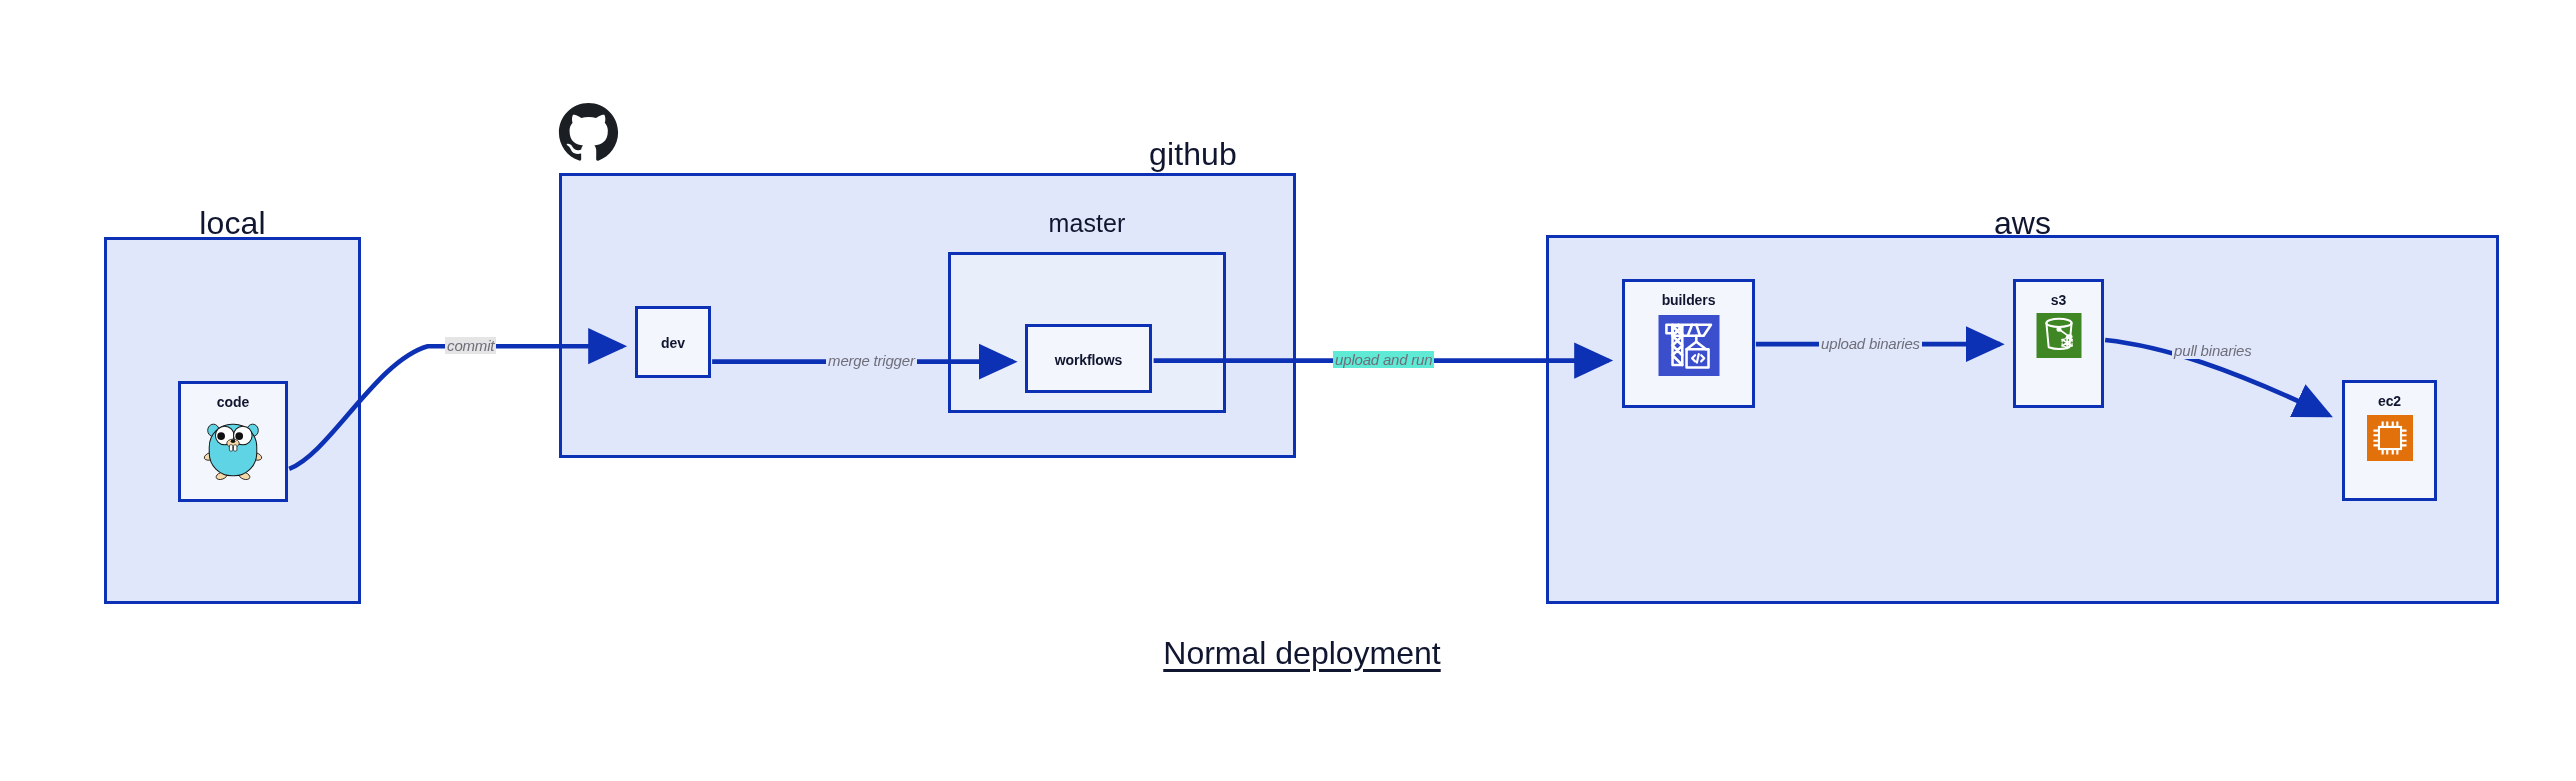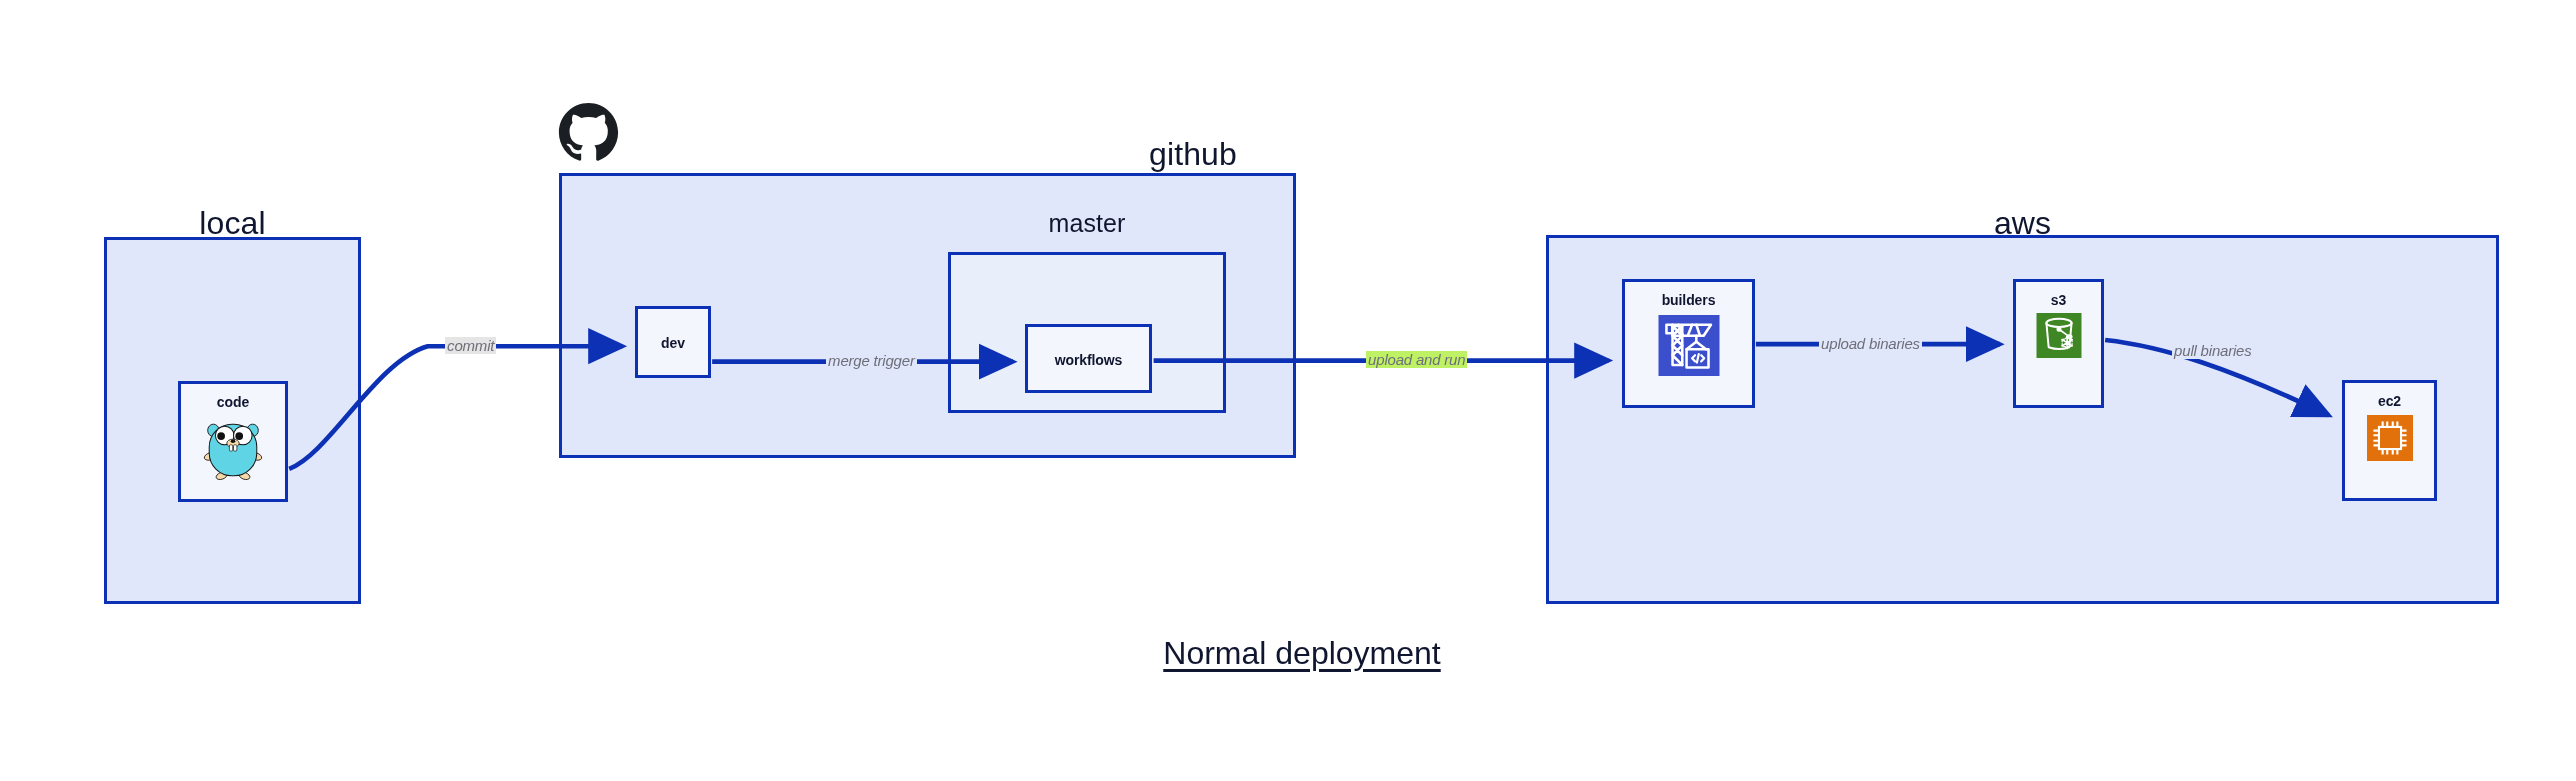--- a/index.html
+++ b/index.html
@@ -245,21 +245,21 @@
 
     <path d="M3408,668 L3882,668" fill="none" stroke="#0d31b5" stroke-width="9" marker-end="url(#ah)"></path>
 
     <path d="M4086,660 C4200,672 4330,716 4520,806" fill="none" stroke="#0d31b5" stroke-width="9" marker-end="url(#ah)"></path>
   </svg>
 
   <div class="edge-label" style="left:445px; top:337px; background:#e5e5e5; padding:0 2.1px;">commit</div>
 
   <div class="edge-label" style="left:826px; top:352px; background:#e1e7fa; padding:0 2.1px;">merge trigger</div>
 
-  <div class="edge-label" style="left:1366px; top:351px; background:#bef264; padding:0 2.1px;font-style:italic;">upload and run</div>
+  <div class="edge-label" style="left:1333px; top:351px; background:#5eead4; padding:0 2.1px;font-style:italic;">upload and run</div>
 
   <div class="edge-label" style="left:1819px; top:335px; background:#e1e7fa; padding:0 2.1px;">upload binaries</div>
 
   <div class="edge-label" style="left:2172px; top:342px; background:#e1e7fa; padding:0 2.1px;text-align:right;">pull binaries</div>
 
   <div id="caption" style="top:635px;">Normal deployment</div>
 
 </div>
 
 

